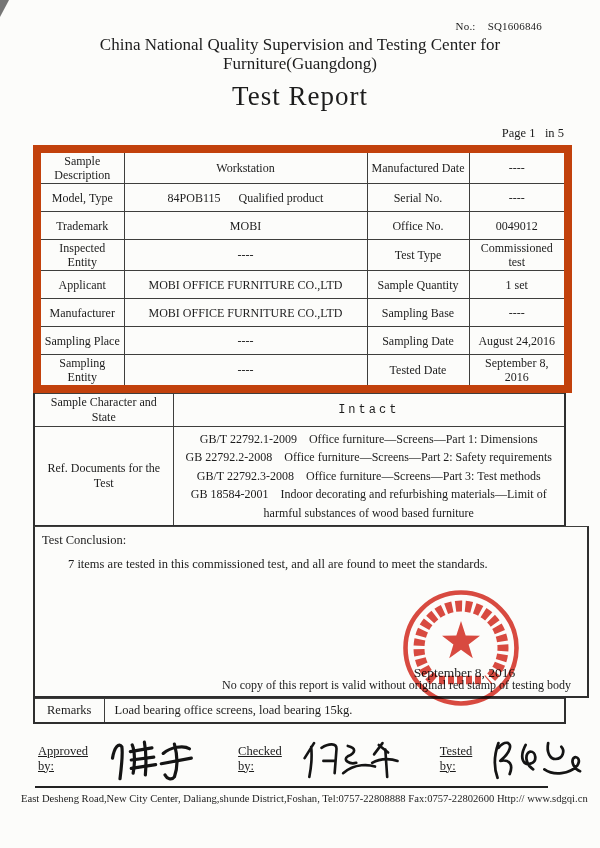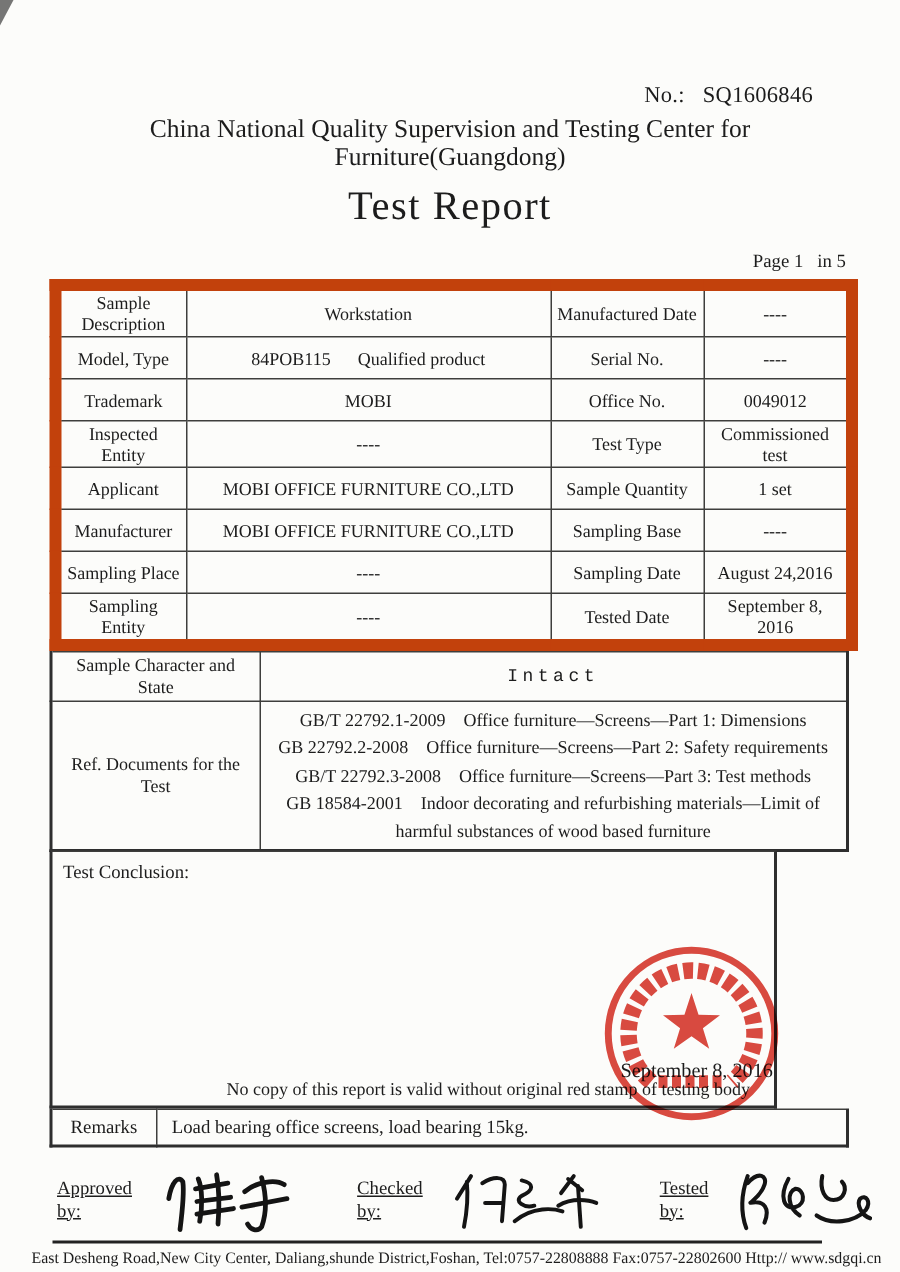--- a/index.html
+++ b/index.html
@@ -7,43 +7,43 @@
   .page {
     position:relative; width:600px; height:848px; margin:0 auto;
     background:#fcfcfa; overflow:hidden;
     font-family:"Liberation Serif", serif; color:#1c1c1c;
   }
   .corner-smudge {
     position:absolute; top:0; left:0; width:0; height:0;
     border-left:9px solid #4a4a48; border-bottom:17px solid transparent; opacity:.75;
   }
   .report-no {
-    margin-top:56px; text-align:right; padding-right:58px;
-    font-size:15px; letter-spacing:.2px; white-space:pre;
+    margin-top:20px; text-align:right; padding-right:58px;
+    font-size:11px; letter-spacing:.2px; white-space:pre;
   }
   .report-no .num { margin-left:12px; }
   .org-title { text-align:center; font-size:17px; line-height:19px; margin-top:3px; }
   .doc-title { text-align:center; font-size:27px; letter-spacing:1px; margin-top:8px; }
   .page-info { text-align:right; padding-right:36px; font-size:12.5px; margin-top:14px; margin-bottom:4px; white-space:pre; }
 
   table { border-collapse:collapse; table-layout:fixed; margin-left:33px; width:531px; }
   .doc-table { border:8px solid #c2410c; }
   .doc-table td {
     border:1px solid #3e3e3c; height:28px; font-size:12px;
     text-align:center; vertical-align:middle; padding:1px 3px; white-space:pre-wrap; line-height:14px;
   }
   .char-table { border:2px solid #2e2e2e; border-top:none; }
   .char-table td { border:1px solid #3e3e3c; font-size:12px; text-align:center; vertical-align:middle; padding:1px 3px; }
   .row-char td { height:28px; }
   .intact { letter-spacing:3px; font-family:"Liberation Mono", monospace; font-size:12px; }
   .ref-cell { text-align:left; padding:3px 10px !important;font-family:Liberation Serif, serif; }
   .ref-line { font-size:12px; line-height:18.4px; white-space:pre-wrap; }
 
   .conclusion-box {
-    position:relative; margin-left:33px; width:485px; height:172px;
+    position:relative; margin-left:33px; width:556px; height:172px;
     border:2px solid #2e2e2e; border-top:1px solid #3e3e3c; margin-top:-1px;
   }
   .conclusion-label { font-size:12.5px; padding:6px 0 0 7px; }
   .conclusion-text { font-size:12.5px; padding:9px 0 0 33px; }
   .issued-by { position:absolute; top:121px; left:330px; width:205px; text-align:center; font-size:12px; }
   .issue-date { position:absolute; top:138px; left:327px; width:205px; text-align:center; font-size:13.5px; }
   .validity-note { position:absolute; bottom:3px; right:16px; font-size:12px; }
 
   .stamp-svg { position:absolute; top:61px; left:366px; mix-blend-mode:multiply; opacity:.88; pointer-events:none; }
 
@@ -154,20 +154,21 @@
           <div class="ref-line">GB 22792.2-2008    Office furniture—Screens—Part 2: Safety requirements</div>
           <div class="ref-line">GB/T 22792.3-2008    Office furniture—Screens—Part 3: Test methods</div>
           <div class="ref-line">GB 18584-2001    Indoor decorating and refurbishing materials—Limit of harmful substances of wood based furniture</div>
         </td>
       </tr>
     </tbody>
   </table>
 
   <div class="conclusion-box">
     <div class="conclusion-label">Test Conclusion:</div>
+    <div class="conclusion-text">7 items are tested in this commissioned test, and all are found to meet the standards.</div>
     <div class="issue-date">September 8, 2016</div>
     <div class="validity-note">No copy of this report is valid without original red stamp of testing body</div>
 
     <svg class="stamp-svg" width="120" height="120" viewBox="0 0 120 120">
       <g stroke="#d63226" fill="none">
         <circle cx="60" cy="60" r="55.5" stroke-width="4.6"></circle>
         <path d="M33 92.2 A42 42 0 1 1 87 92.2" stroke-width="11" stroke-dasharray="6.5 3.2"></path>
         <path d="M38 92 H82" stroke-width="8.5" stroke-dasharray="6 3"></path>
       </g>
       <path fill="#d63226" d="M60 33 L64.7 47.5 L79 47.8 L67.6 56.5 L71.8 70.2 L60 61.8 L48.2 70.2 L52.4 56.5 L41 47.8 L55.3 47.5 Z"></path>

